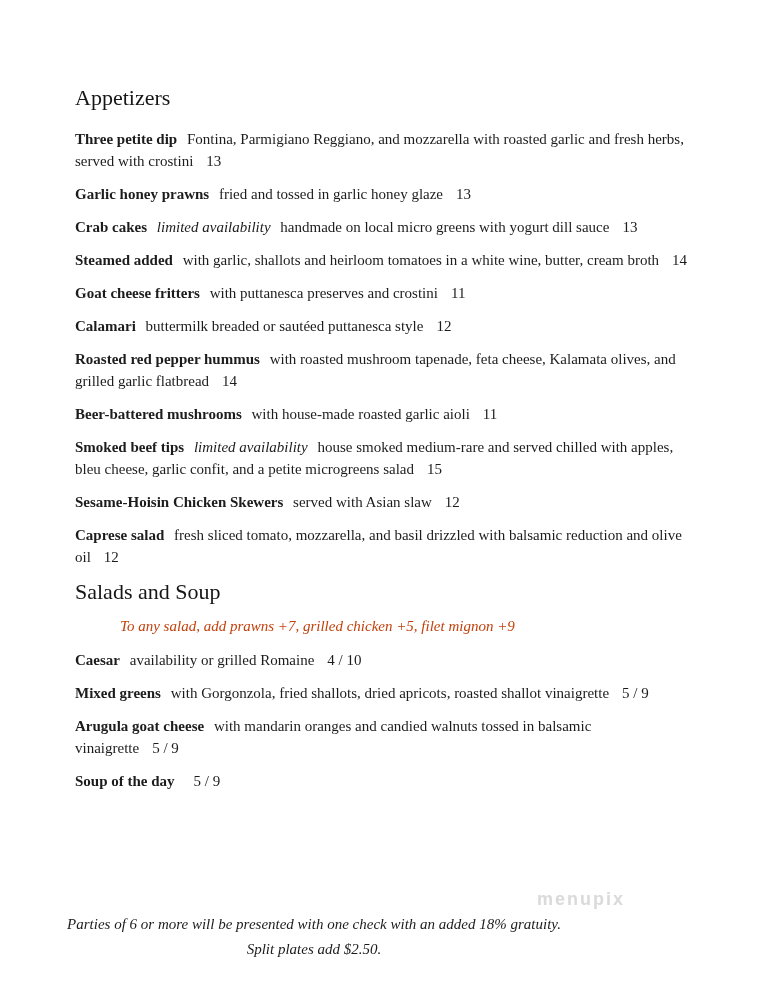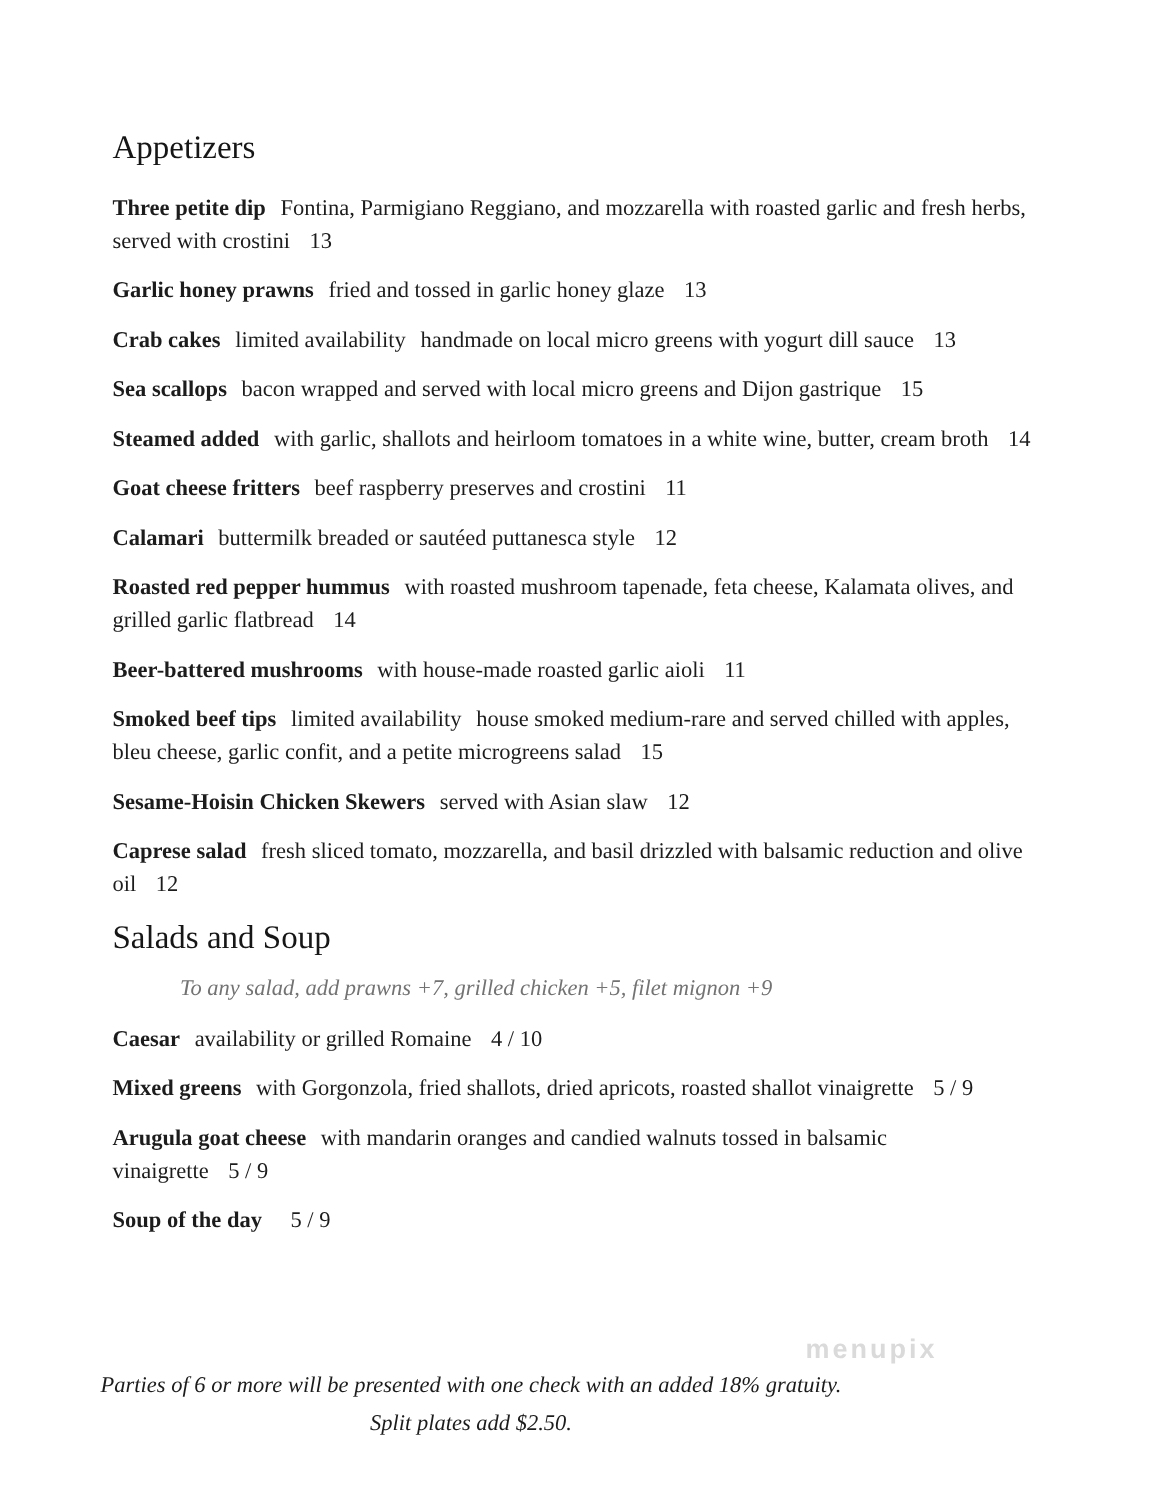--- a/index.html
+++ b/index.html
@@ -31,32 +31,33 @@
   }
   .menu-section + .menu-section .section-title {
     margin-top: 10px;
     margin-bottom: 10px;
   }
   .section-note {
     font-style: italic;
     font-size: 15px;
     line-height: 22px;
     margin: 0 0 12px 45px;
-    color: #737373;
+    color: #c2410c;
   }
   .menu-item {
     font-size: 15px;
     line-height: 22px;
     margin: 0 0 11px 0;
   }
   .item-name {
     font-weight: bold;
     margin-right: 6px;
   }
   .item-availability {
+    font-style: italic;
     margin-right: 6px;
     text-align: center;
   }
   .item-desc {
     font-weight: normal;
   }
   .item-price {
     margin-left: 13px;
     white-space: nowrap;
   }
@@ -90,23 +91,22 @@
 </head>
 <body>
 
 <div class="page">
   <div id="sections">
       <section class="menu-section">
         <h2 class="section-title">Appetizers</h2>
         <p class="menu-item"><span class="item-name">Three petite dip</span><span class="item-desc"> Fontina, Parmigiano Reggiano, and mozzarella with roasted garlic and fresh herbs, served with crostini</span><span class="item-price">13</span></p>
         <p class="menu-item"><span class="item-name">Garlic honey prawns</span><span class="item-desc"> fried and tossed in garlic honey glaze</span><span class="item-price">13</span></p>
         <p class="menu-item"><span class="item-name">Crab cakes</span><span class="item-availability"> limited availability</span><span class="item-desc"> handmade on local micro greens with yogurt dill sauce</span><span class="item-price">13</span></p>
-        <p class="menu-item"><span class="item-name">Sea scallops</span><span class="item-desc"> bacon wrapped and served with local micro greens and Dijon gastrique</span><span class="item-price">15</span></p>
         <p class="menu-item"><span class="item-name">Steamed added</span><span class="item-desc"> with garlic, shallots and heirloom tomatoes in a white wine, butter, cream broth</span><span class="item-price">14</span></p>
-        <p class="menu-item"><span class="item-name">Goat cheese fritters</span><span class="item-desc"> beef raspberry preserves and crostini</span><span class="item-price">11</span></p>
+        <p class="menu-item"><span class="item-name">Goat cheese fritters</span><span class="item-desc"> with puttanesca preserves and crostini</span><span class="item-price">11</span></p>
         <p class="menu-item"><span class="item-name">Calamari</span><span class="item-desc"> buttermilk breaded or sautéed puttanesca style</span><span class="item-price">12</span></p>
         <p class="menu-item"><span class="item-name">Roasted red pepper hummus</span><span class="item-desc"> with roasted mushroom tapenade, feta cheese, Kalamata olives, and grilled garlic flatbread</span><span class="item-price">14</span></p>
         <p class="menu-item"><span class="item-name">Beer-battered mushrooms</span><span class="item-desc"> with house-made roasted garlic aioli</span><span class="item-price">11</span></p>
         <p class="menu-item"><span class="item-name">Smoked beef tips</span><span class="item-availability"> limited availability</span><span class="item-desc"> house smoked medium-rare and served chilled with apples, bleu cheese, garlic confit, and a petite microgreens salad</span><span class="item-price">15</span></p>
         <p class="menu-item"><span class="item-name">Sesame-Hoisin Chicken Skewers</span><span class="item-desc"> served with Asian slaw</span><span class="item-price">12</span></p>
         <p class="menu-item"><span class="item-name">Caprese salad</span><span class="item-desc"> fresh sliced tomato, mozzarella, and basil drizzled with balsamic reduction and olive oil</span><span class="item-price">12</span></p>
       </section>
       <section class="menu-section">
         <h2 class="section-title">Salads and Soup</h2>
         <p class="section-note">To any salad, add prawns +7, grilled chicken +5, filet mignon +9</p>

